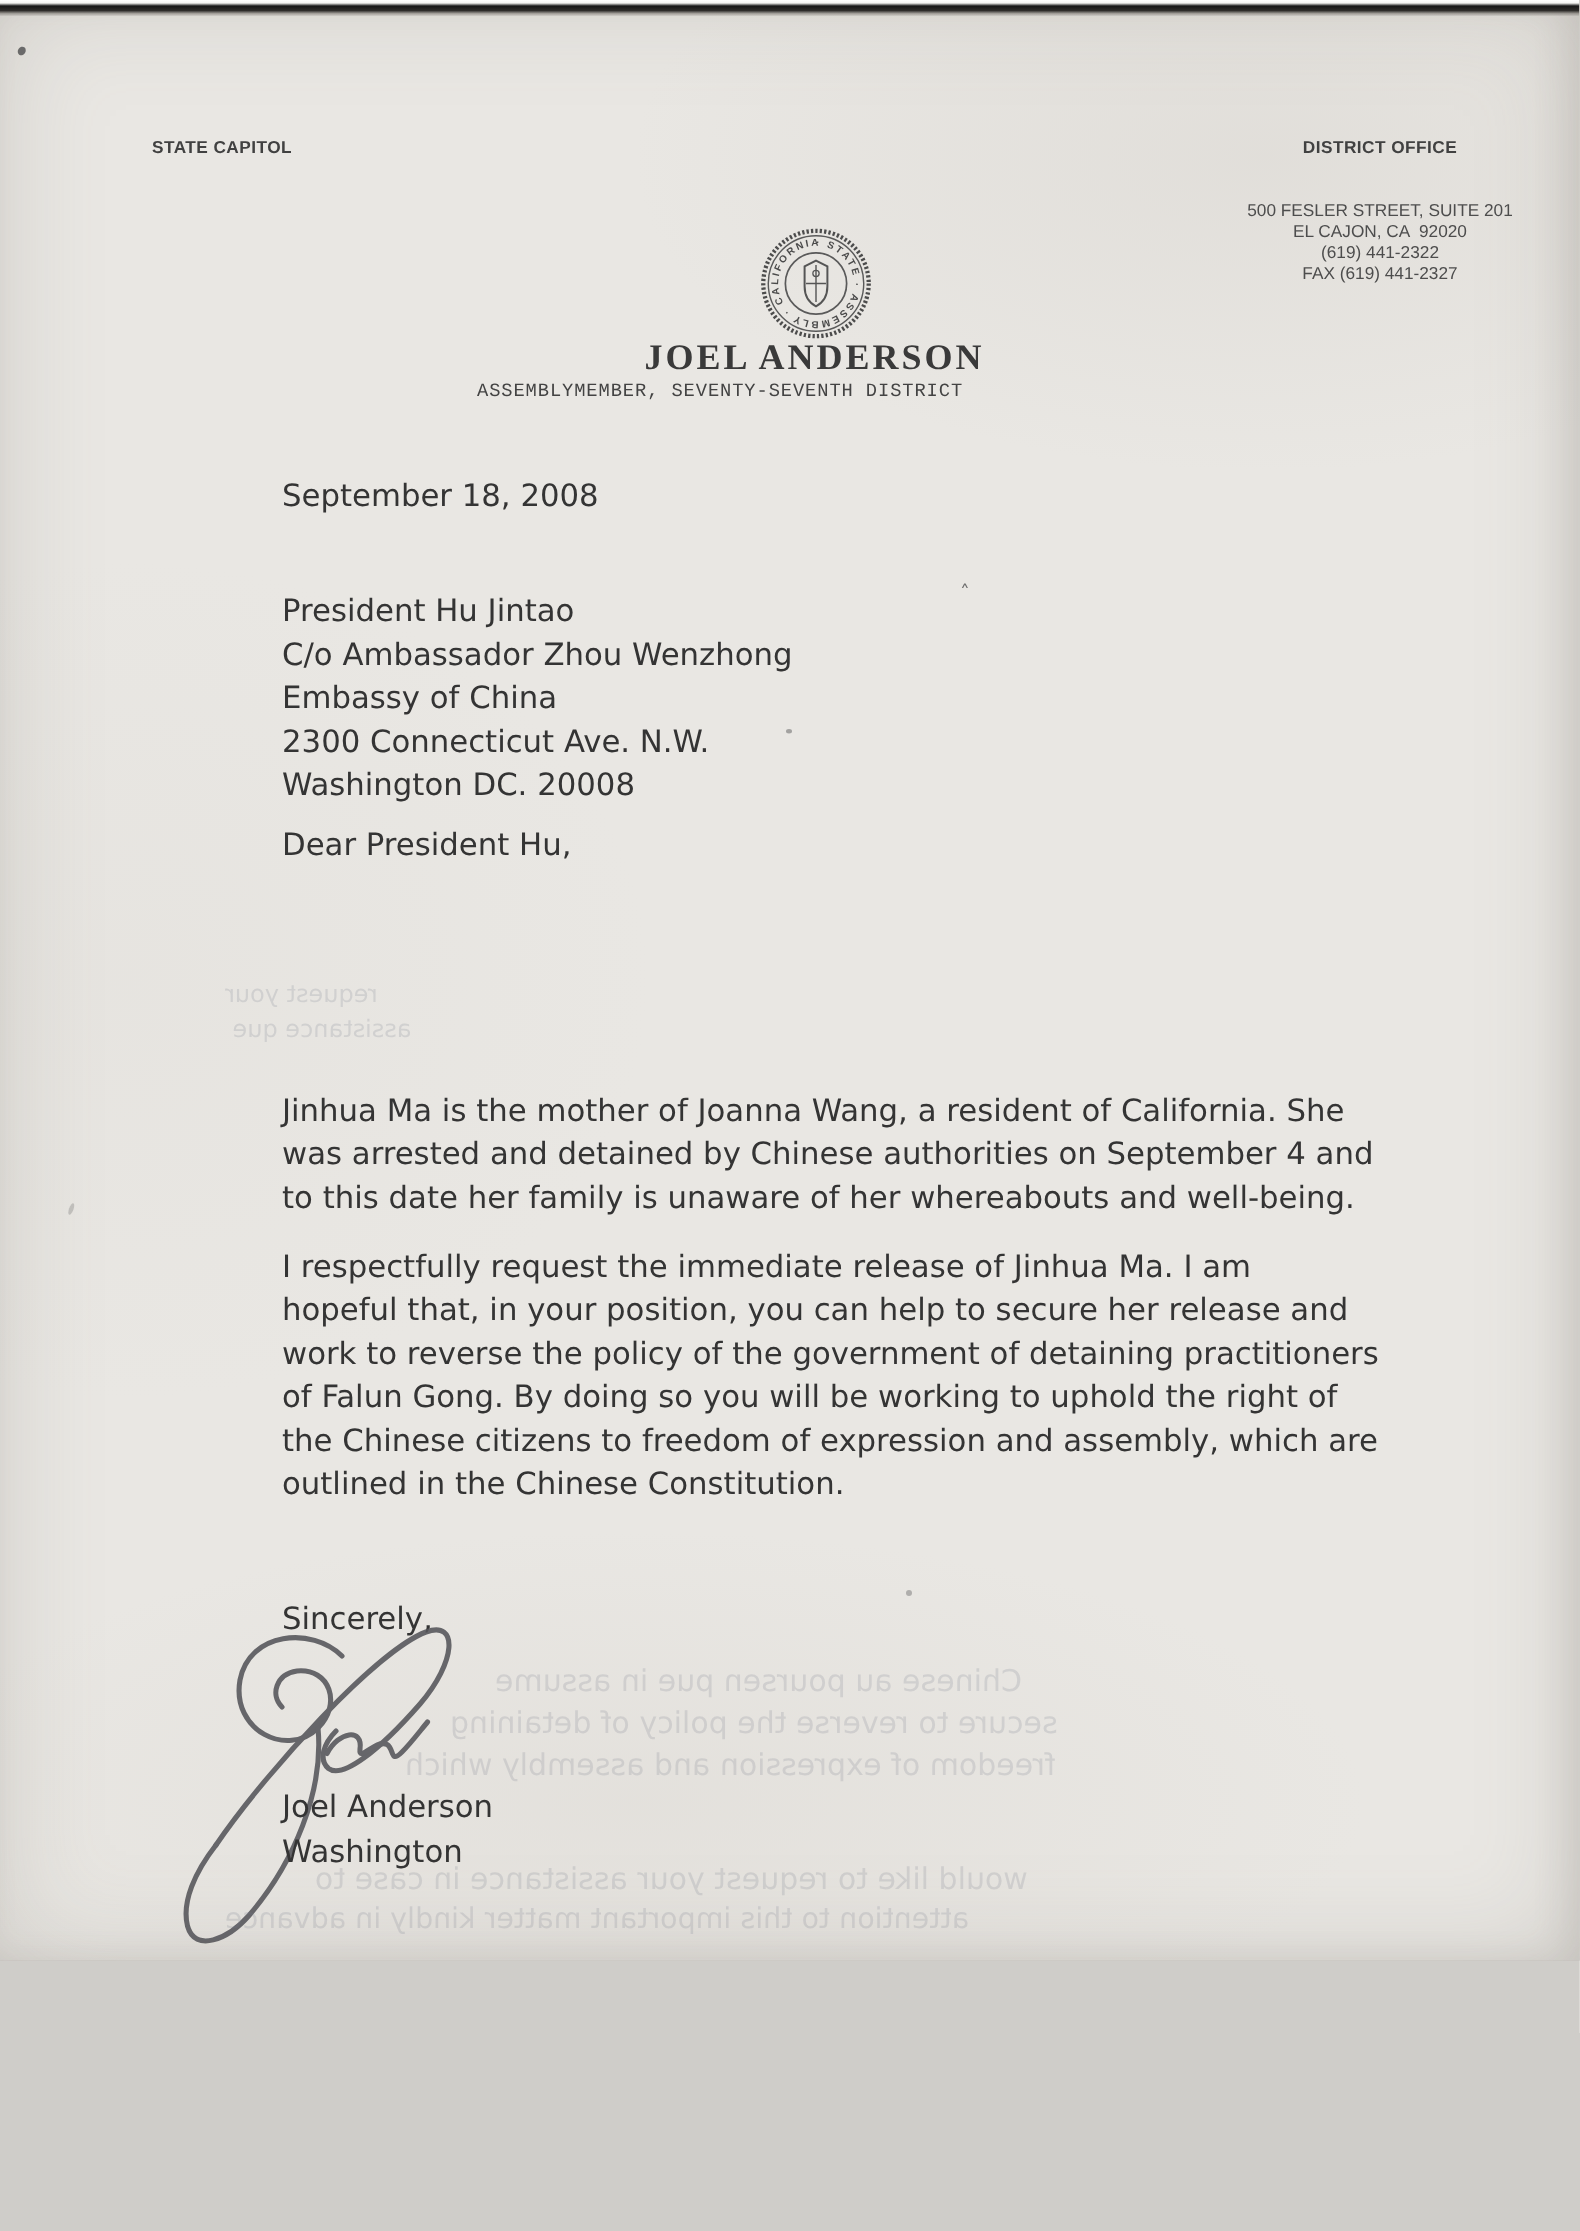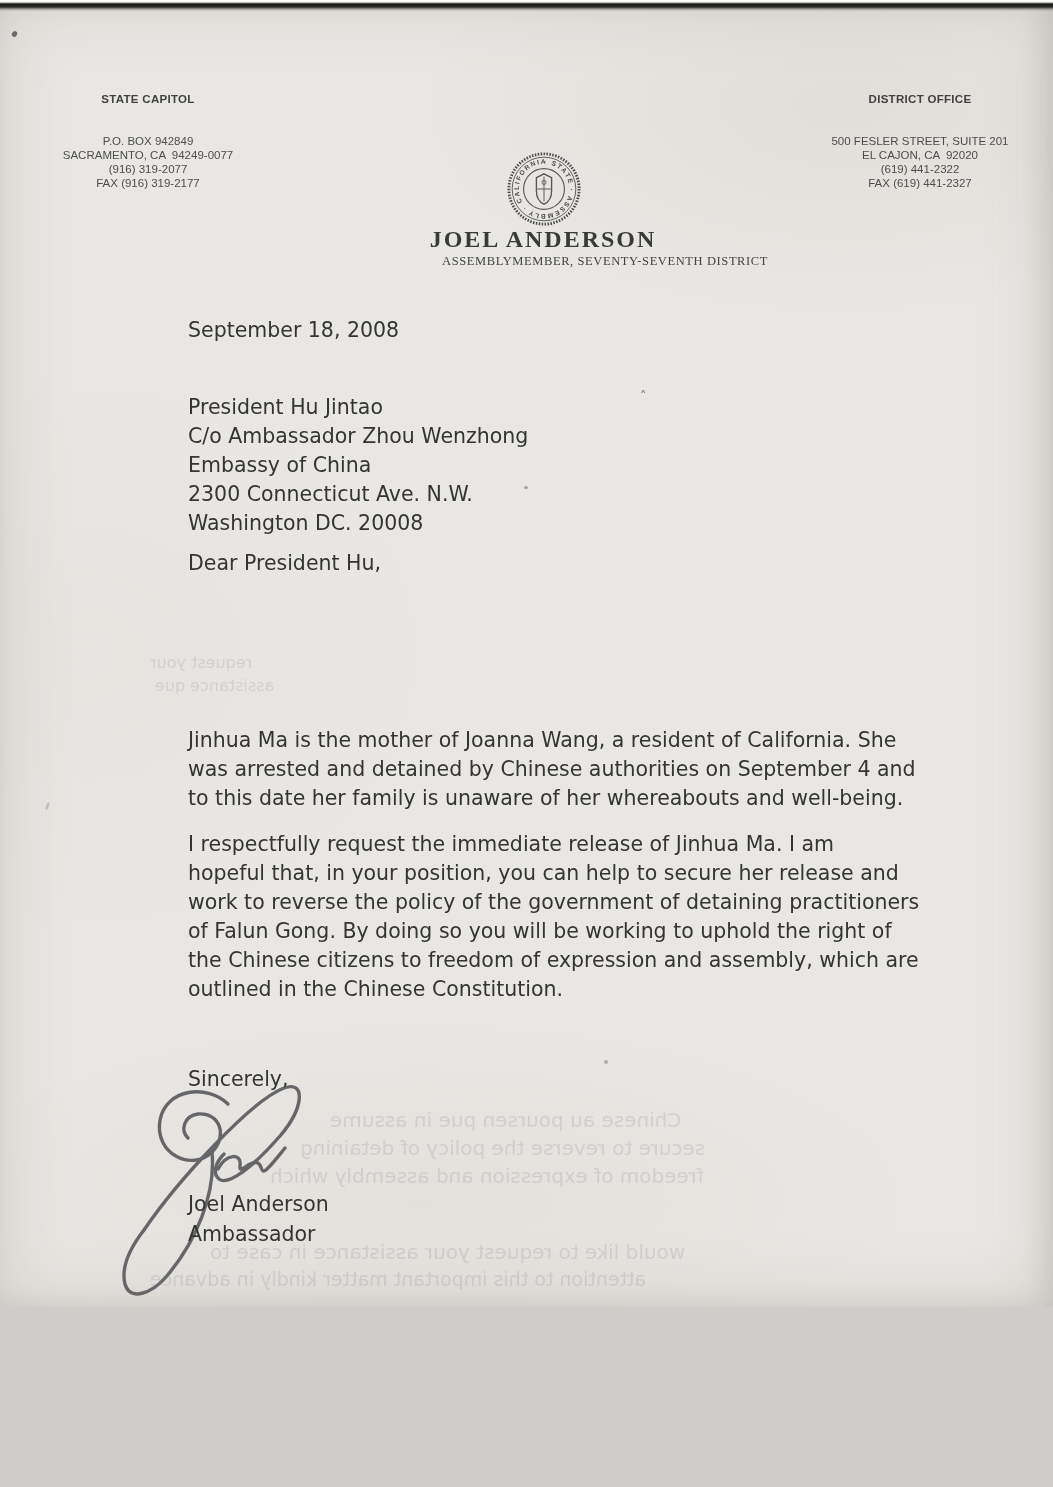--- a/index.html
+++ b/index.html
@@ -36,22 +36,22 @@
     font-size:31px;line-height:42px;color:#2e2e2e;
     text-shadow:.4px .4px 0 rgba(46,46,46,.55);
     white-space:pre;
   }
   .member-name{
     left:343px;top:226px;width:400px;text-align:center;
     font-family:"Liberation Serif", serif;font-weight:bold;
     font-size:24px;letter-spacing:2px;color:#3a3a3a;
   }
   .member-title{
-    left:318px;top:254px;width:450px;text-align:right;
-    font-family:Liberation Serif, serif;
+    left:318px;top:254px;width:450px;text-align:left;
+    font-family:Liberation Mono, monospace;
     font-size:12.5px;letter-spacing:.6px;color:#434343;
   }
   
   .body-text{
     font-family:"DejaVu Sans", sans-serif;
     font-size:20.5px;line-height:29px;color:#343434;
     white-space:pre;
     margin-left:35px;
   }
   .footer-note{
@@ -72,24 +72,20 @@
 </style>
 </head>
 <body>
 
 <div class="page">
 
   <div class="abs scan-edge-top"></div>
 
   <div class="abs office-block" style="left:28px;top:64px;">
     <div class="office-title">STATE CAPITOL</div>
-    <div>P.O. BOX 942849
-SACRAMENTO, CA  94249-0077
-(916) 319-2077
-FAX (916) 319-2177</div>
   </div>
 
   <div class="abs office-block" style="left:800px;top:64px;text-align:center;">
     <div class="office-title">DISTRICT OFFICE</div>
     <div>500 FESLER STREET, SUITE 201
 EL CAJON, CA  92020
 (619) 441-2322
 FAX (619) 441-2327</div>
   </div>
 
@@ -161,21 +157,21 @@
         <path d="M 118,97
                  C 126,82 142,80 140,94
                  C 139,104 150,87 158,91
                  C 163,94 160,104 168,96
                  C 174,90 180,82 185,76"></path>
       </g>
     </svg>
   </div>
 
   <div class="abs body-text" style="left:153px;top:1190px;">Joel Anderson</div>
-  <div class="abs body-text" style="left:153px;top:1220px;">Ambassador</div>
+  <div class="abs body-text" style="left:153px;top:1220px;">Washington</div>
 
   <div class="abs footer-note">Printed on Recycled Paper</div>
 
   <div class="abs ghost" style="left:150px;top:652px;font-size:16px;line-height:22px;">request your</div>
   <div class="abs ghost" style="left:155px;top:676px;font-size:16px;">assistance que</div>
   <div class="abs ghost" style="left:330px;top:1108px;font-size:20px;">Chinese au poursen pue in assume</div>
   <div class="abs ghost" style="left:300px;top:1136px;font-size:20px;">secure to reverse the policy of detaining</div>
   <div class="abs ghost" style="left:270px;top:1164px;font-size:20px;">freedom of expression and assembly which</div>
   <div class="abs ghost" style="left:210px;top:1240px;font-size:20px;">would like to request your assistance in case to</div>
   <div class="abs ghost" style="left:150px;top:1268px;font-size:19px;">attention to this important matter kindly in advance</div>

